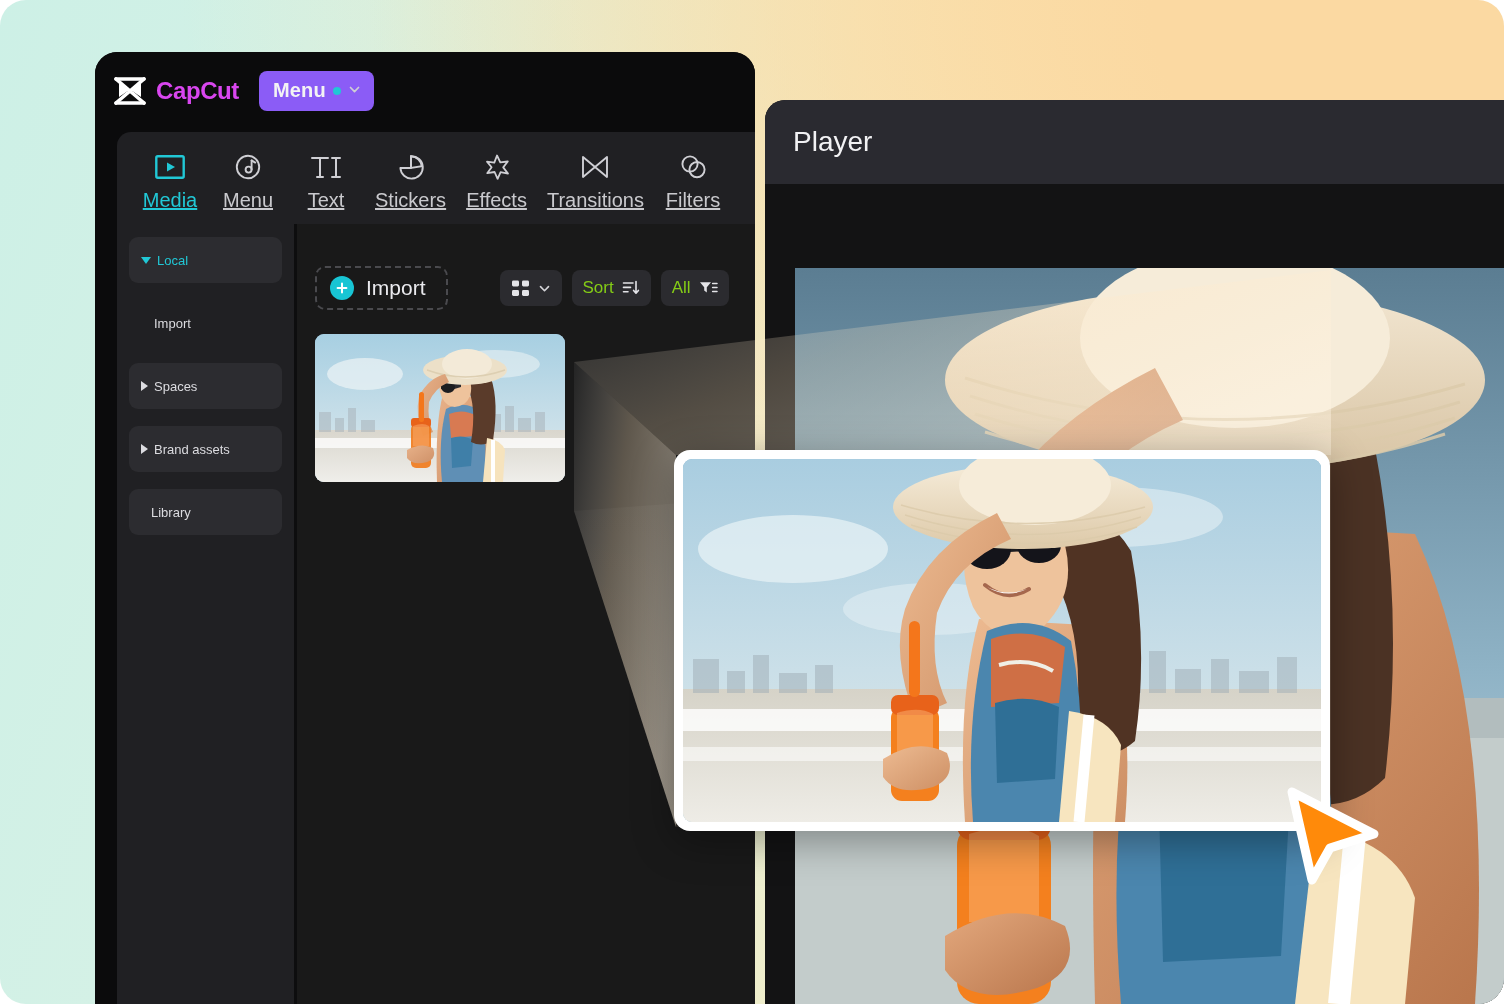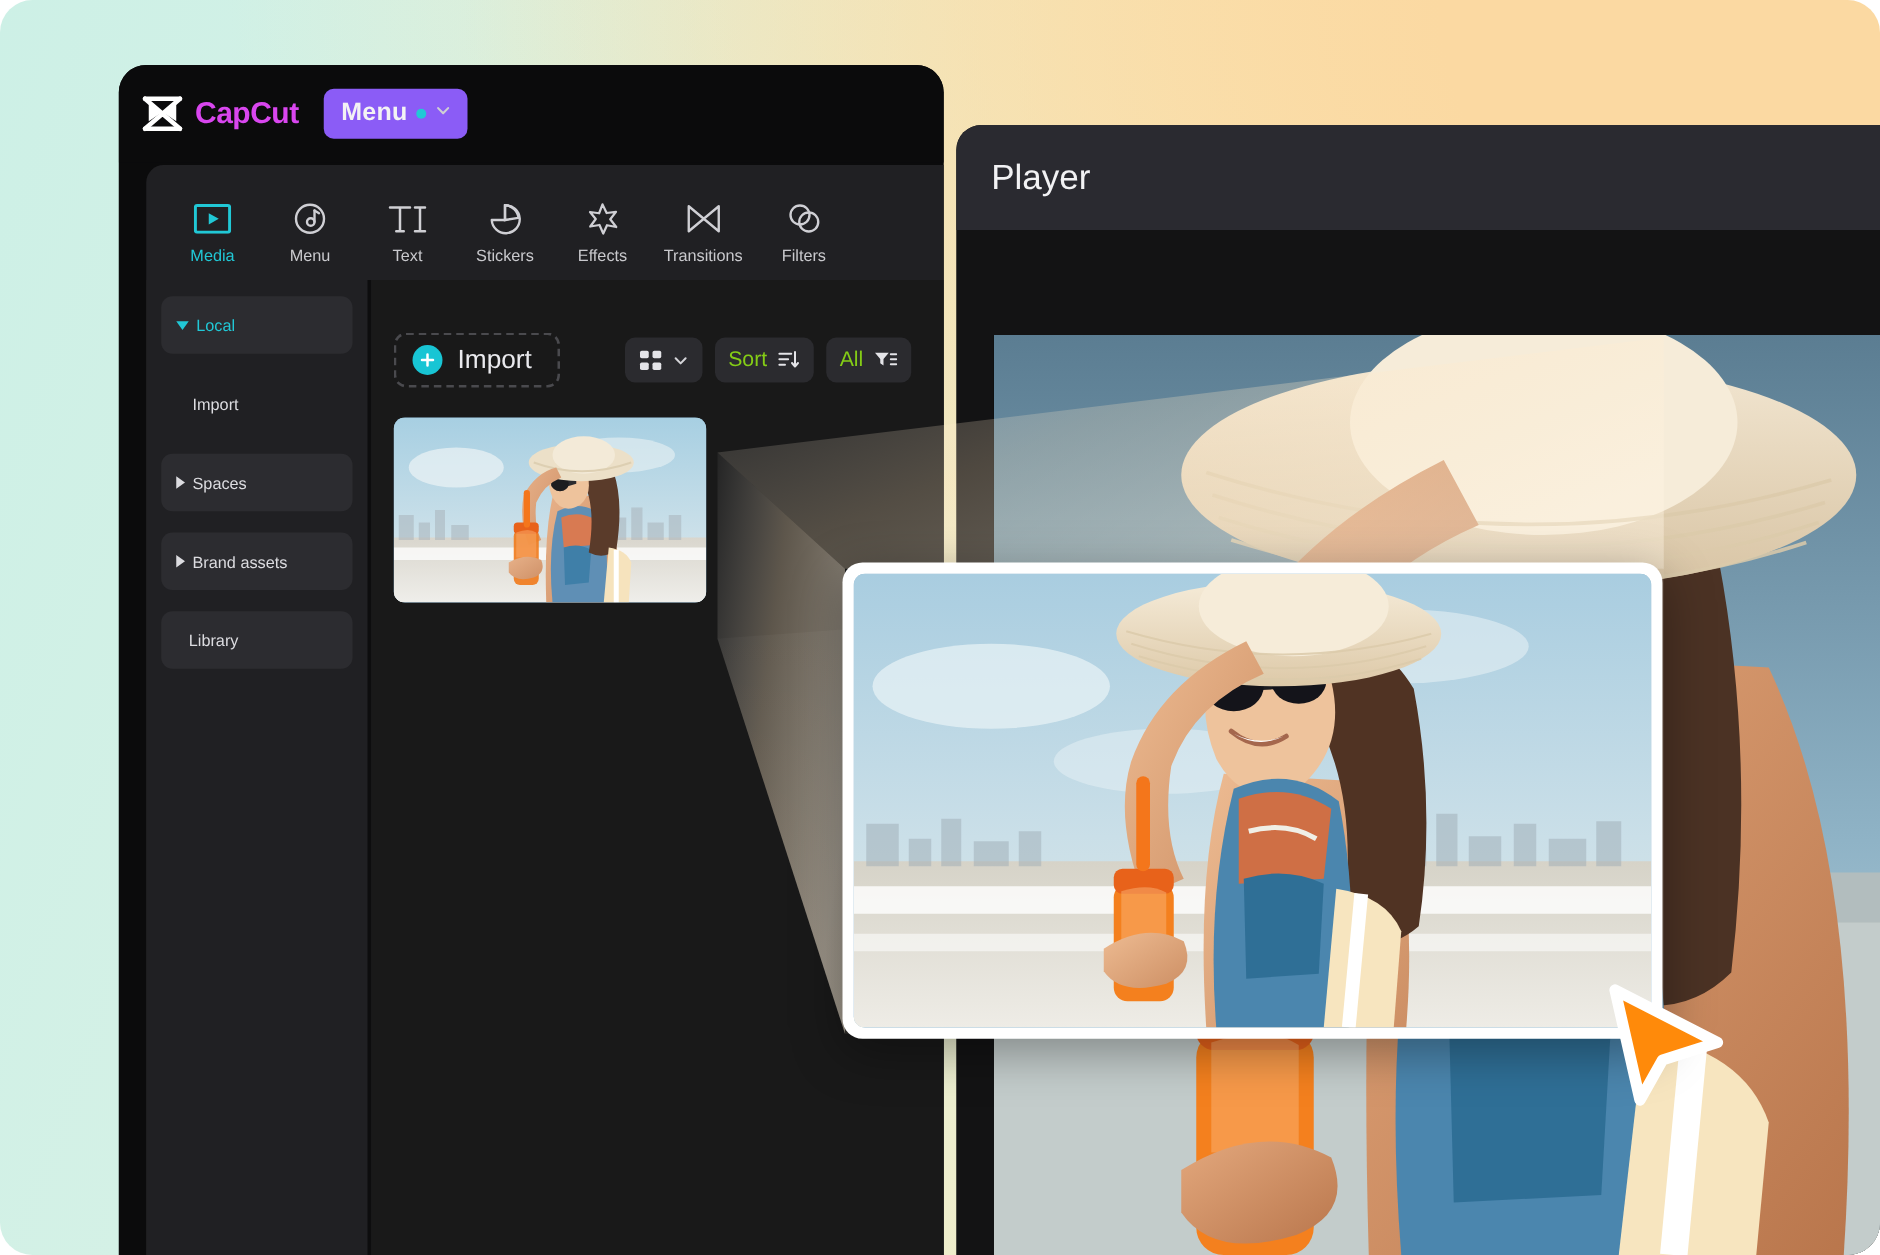--- a/index.html
+++ b/index.html
@@ -65,21 +65,21 @@
     display: flex; align-items: flex-end;
     height: 92px; padding: 0 8px 0 14px;
     gap: 0;
   }
   .tab {
     display: flex; flex-direction: column; align-items: center;
     gap: 7px; padding: 0 10px 12px;
     min-width: 78px;
   }
   .tab .ticon { height: 30px; display: flex; align-items: center; justify-content: center; }
-  .tab .tlabel { font-size: 13px; color: #c9c9cd; white-space: nowrap; }
+  .tab .tlabel { font-size: 20px; color: #c9c9cd; white-space: nowrap; text-decoration: underline; }
   .tab.active .tlabel { color: #21c8d6; }
   .tab svg { display: block; }
 
   
   .panel-body { display: flex; height: 788px; }
   .sidebar {
     width: 180px; background: #202023;
     padding: 13px 12px 0 12px;
     border-right: 3px solid #0d0d0e;
     flex: 0 0 180px;

